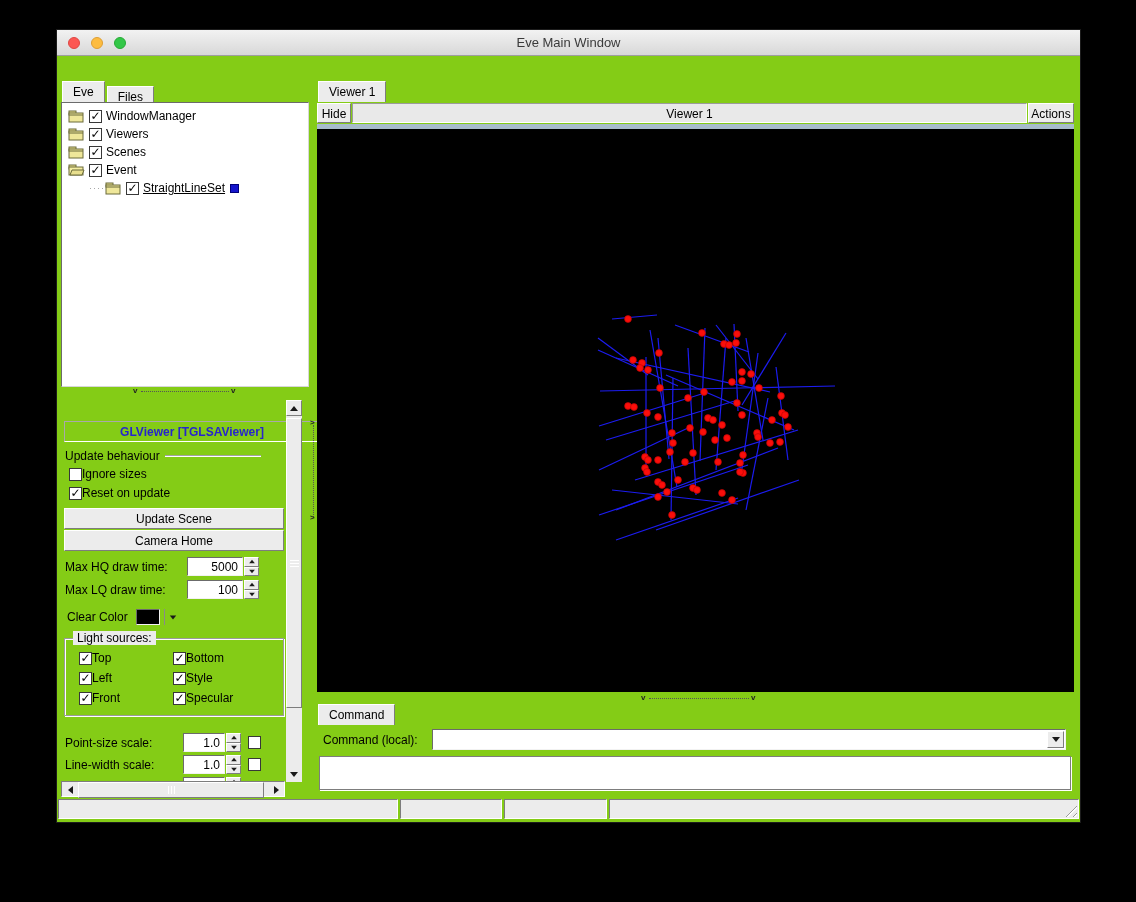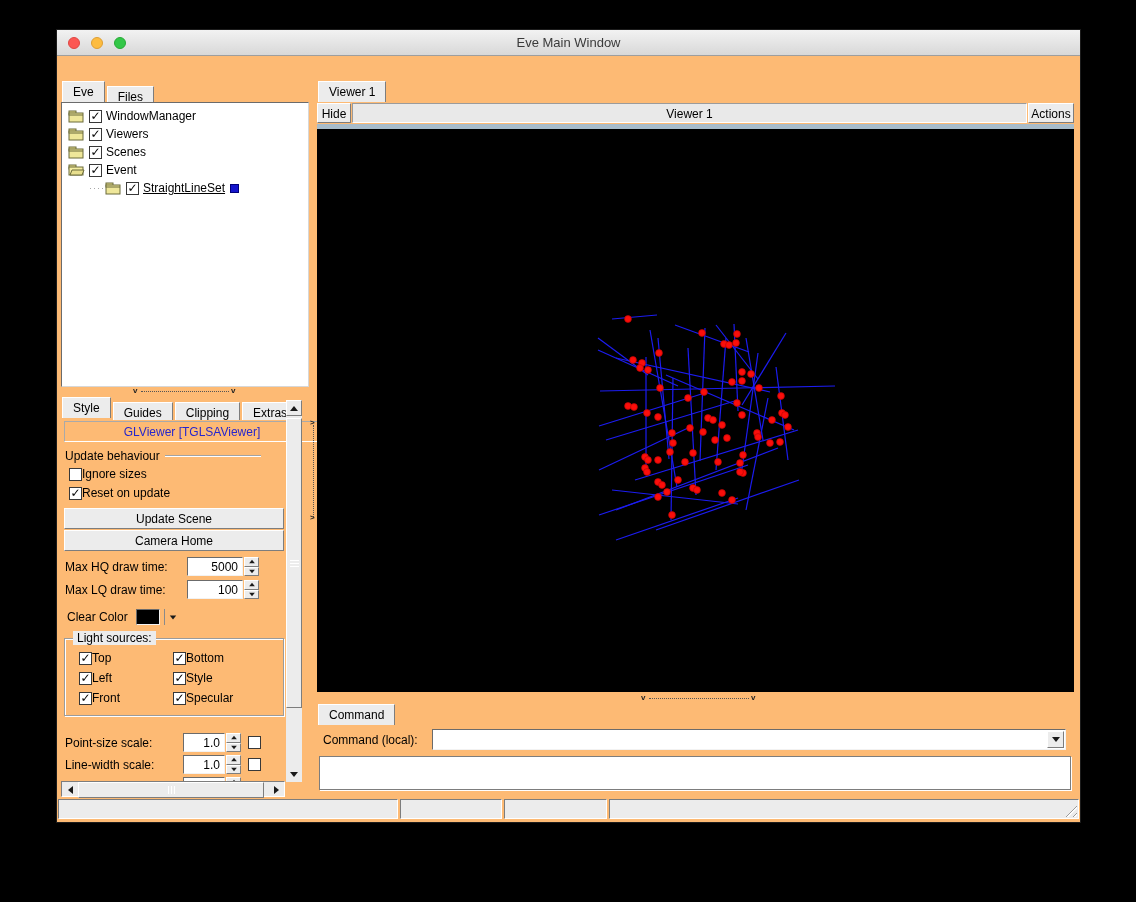--- a/index.html
+++ b/index.html
@@ -1,21 +1,21 @@
 <!DOCTYPE html>
 <html><head>
 <meta charset="utf-8">
 <style>
   * { margin:0; padding:0; box-sizing:border-box; }
   html,body { background:#000; }
   body { font-family:"Liberation Sans","DejaVu Sans",sans-serif; font-size:12px; color:#000; }
   #stage { position:relative; width:1136px; height:902px; background:#000; overflow:hidden; }
 
   #window { position:absolute; left:57px; top:30px; width:1023px; height:792px;
-            background:#fdba74; box-shadow:0 0 0 1px #1c1c1c, 0 10px 30px rgba(0,0,0,.65); }
+            background:#84cc16; box-shadow:0 0 0 1px #1c1c1c, 0 10px 30px rgba(0,0,0,.65); }
 
   
   .bevel-up   { border-top:1px solid #ffffff; border-left:1px solid #ffffff;
                 border-right:1px solid #7d7d7d; border-bottom:1px solid #7d7d7d; background:#ececec; }
   .bevel-down { border-top:1px solid #7d7d7d; border-left:1px solid #7d7d7d;
                 border-right:1px solid #ffffff; border-bottom:1px solid #ffffff; background:#ececec; }
   .field      { border-top:1px solid #6b6b6b; border-left:1px solid #6b6b6b;
                 border-right:1px solid #f2f2f2; border-bottom:1px solid #f2f2f2; background:#fff; }
 
   
@@ -64,21 +64,21 @@
   
   .hsplit { position:absolute; height:8px; }
   .hsplit .dots { position:absolute; top:3px; border-top:1px dotted #555; }
   .hsplit .vch { position:absolute; top:-2px; font-size:8px; font-weight:bold; color:#222; line-height:10px; }
   #vsplit { position:absolute; left:253px; top:55px; width:8px; height:712px; }
   #vsplit .dots { position:absolute; left:3px; top:340px; height:92px; border-left:1px dotted #555; }
   #vsplit .vch { position:absolute; left:0; font-size:8px; font-weight:bold; color:#222; }
 
   
   .glheader { position:absolute; left:7px; top:391px; width:256px; height:21px; text-align:center;
-              padding-top:3px; color:#2626cc; font-weight:normal;
+              padding-top:3px; color:#2626cc; font-weight:bold;
               border:1px solid #a9a9a9; border-bottom-color:#fff; border-right-color:#fff; }
   .sep-label { position:absolute; left:8px; top:419px; width:196px; display:flex; align-items:center; }
   .sep-label .line { flex:1; margin-left:5px; height:2px; border-top:1px solid #a3a3a3; border-bottom:1px solid #fff; }
   .cbrow { position:absolute; display:flex; align-items:center; }
   .pushbtn { position:absolute; left:7px; width:220px; height:21px; text-align:center; padding-top:3px; }
   .spinrow { position:absolute; display:flex; align-items:center; }
   .spinrow .lbl { }
   .spinfield { height:19px; display:flex; align-items:center; justify-content:flex-end; padding-right:4px; }
   .spinbtns { display:flex; flex-direction:column; width:15px; height:19px; margin-left:1px; }
   .sb { flex:1; display:flex; align-items:center; justify-content:center; background:#ececec; }
@@ -216,21 +216,20 @@
           </div>
         </div>
       </div>
 
     <div class="hsplit" style="left:4px; top:358px; width:248px;">
       <span class="dots" style="left:80px; width:88px;"></span>
       <span class="vch" style="left:72px;">v</span>
       <span class="vch" style="left:170px;">v</span>
     </div>
 
-    <div class="tabrow" id="style-tabs" style="left:5px; top:367px;"><span class="tab active">Style</span><span class="tab">Guides</span><span class="tab">Clipping</span><span class="tab">Extras</span></div>
 
     <div class="glheader">GLViewer [TGLSAViewer]</div>
 
     <div class="sep-label">
       <span>Update behaviour</span>
       <span class="line"></span>
     </div>
 
     <div id="update-cbs">
         <div class="cbrow" style="left:12px; top:437px">

